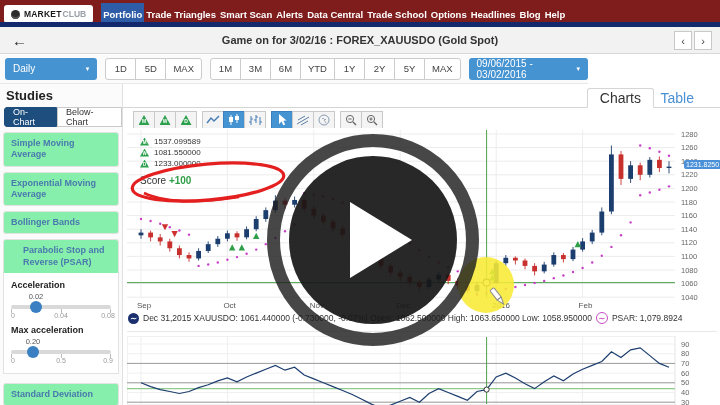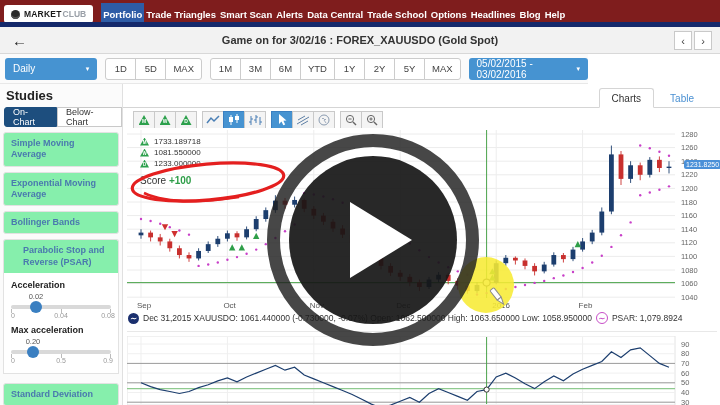--- a/index.html
+++ b/index.html
@@ -58,21 +58,21 @@
   .slider{position:relative;height:30px;margin-top:2px;}
   .sval{position:absolute;top:0;font-size:7.5px;color:#555;transform:translateX(-50%);}
   .strack{position:absolute;left:0;right:0;top:13px;height:4px;background:#d9d9d9;border-radius:2px;}
   .shandle{position:absolute;top:9px;width:12px;height:12px;border-radius:50%;background:#3a7fc1;
            transform:translateX(-50%);cursor:pointer;}
   .sticks{position:absolute;left:0;right:0;top:20px;font-size:7px;color:#999;}
   .sticks span{position:absolute;transform:translateX(-50%);}
   .sticks i{position:absolute;top:-3px;width:1px;height:4px;background:#bbb;font-size:0;}
   
   .content-line{position:absolute;left:123px;top:107px;width:597px;height:1px;background:#d5d5d5;}
-  .vtab{position:absolute;top:88px;height:20px;padding:8px 12px;font-size:10px;display:flex;
+  .vtab{position:absolute;top:88px;height:20px;padding:8px 12px;font-size:14px;display:flex;
         align-items:center;cursor:pointer;}
   #tab-charts{right:66px;background:#fff;border:1px solid #d5d5d5;border-bottom:1px solid #fff;
               border-radius:3px 3px 0 0;color:#333;z-index:3;}
   #tab-table{right:14px;color:#4a90d2;}
   .charttools{position:absolute;left:134px;top:111px;display:flex;}
   .tgroup{display:flex;margin-right:6px;}
   .tbtn{width:22px;height:18px;background:#f4f4f4;border:1px solid #c9c9c9;margin-left:-1px;
         display:flex;align-items:center;justify-content:center;cursor:pointer;}
   .tbtn.active{background:#4693d1;border-color:#3a7fc1;}
   .tri{position:relative;width:11px;height:10px;background:#2ca04c;
@@ -162,21 +162,21 @@
       <div class="rbtn">1M</div>
       <div class="rbtn">3M</div>
       <div class="rbtn">6M</div>
       <div class="rbtn">YTD</div>
       <div class="rbtn">1Y</div>
       <div class="rbtn">2Y</div>
       <div class="rbtn">5Y</div>
       <div class="rbtn">MAX</div>
     </div>
     <div class="blue-dd" id="date-dd">
-      <span>05/02/2015 - 03/02/2016</span>
+      <span>09/06/2015 - 03/02/2016</span>
       <span class="caret">▾</span>
     </div>
   </div>
 
   <div class="sidebar">
     <div class="studies-h">Studies</div>
     <div class="stabs">
       <div class="stab active">On-Chart</div>
       <div class="stab">Below-Chart</div>
     </div>
@@ -514,21 +514,21 @@
       <path d="M362.16,146.36 L368.56,146.36 L365.36,140.16000000000003 Z" fill="#2e9e48"></path>
       <path d="M447.6,119.16000000000001 L454,119.16000000000001 L450.8,112.96000000000001 Z" fill="#2e9e48"></path>
       <circle cx="359.59999999999997" cy="154.62079999999997" r="3.5" fill="#fff" stroke="#444" stroke-width="1.2"></circle>
     </svg>
 
   <div class="legend">
     <div class="lrow">
         <span class="ltri">
           <b>M</b>
         </span>
-      <span class="lval">1733.189718</span>
+      <span class="lval">1537.099589</span>
       </div>
     <div class="lrow">
         <span class="ltri">
           <b>W</b>
         </span>
       <span class="lval">1081.550000</span>
       </div>
     <div class="lrow">
         <span class="ltri">
           <b>D</b>

